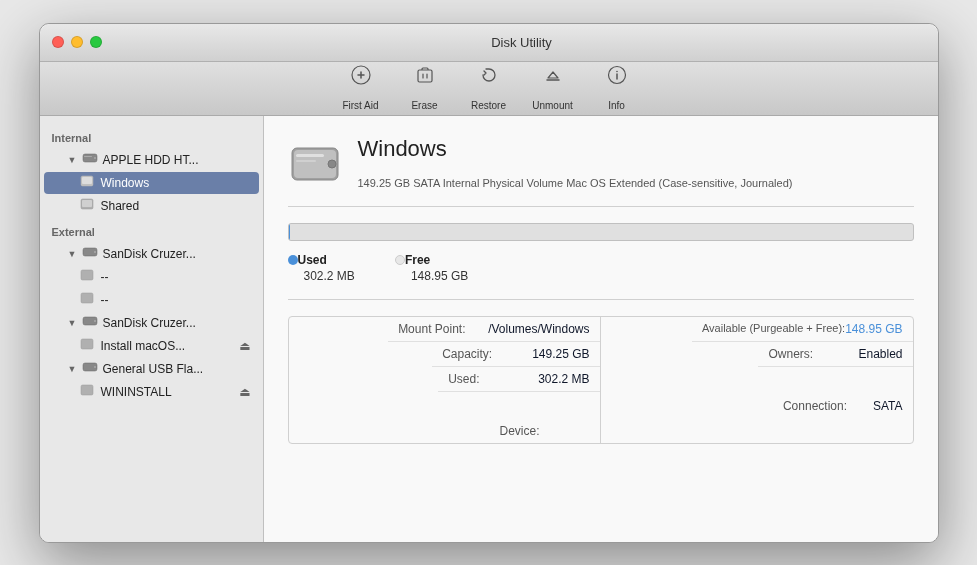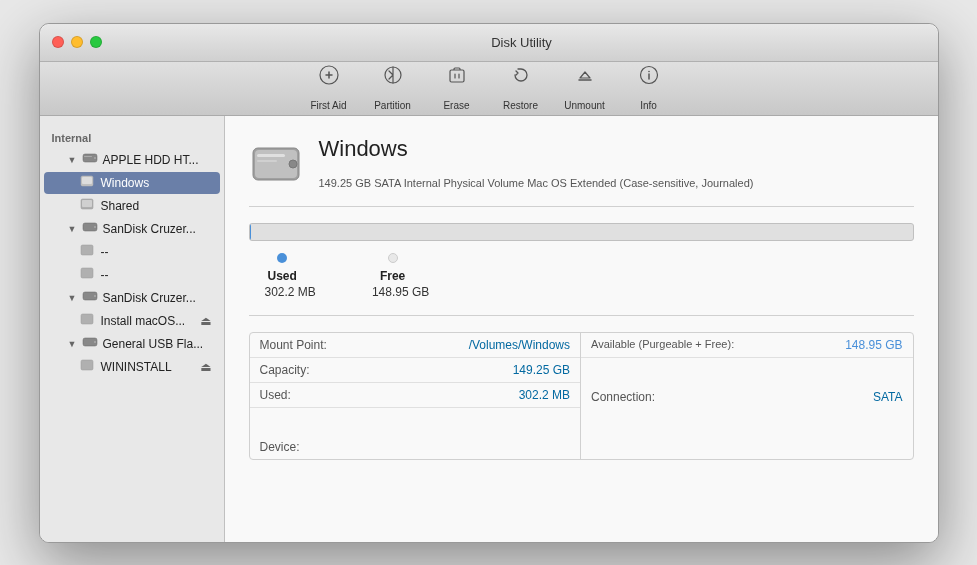--- a/index.html
+++ b/index.html
@@ -87,21 +87,21 @@
     .toolbar-btn .label {
       font-size: 10px;
       color: #333;
     }
     .content {
       display: flex;
       flex: 1;
       overflow: hidden;
     }
     .sidebar {
-      width: 185px;
+      width: 224px;
       background: #e8e8e8;
       border-right: 1px solid #c0c0c0;
       overflow-y: auto;
       flex-shrink: 0;
       padding-top: 8px;
     }
     .sidebar-section-label {
       font-size: 11px;
       font-weight: 600;
       color: #666;
@@ -200,22 +200,20 @@
       gap: 40px;
     }
     .legend-item {
       display: flex;
       flex-direction: column;
       gap: 2px;
     }
     .legend-dot-row {
       display: flex;
       align-items: center;
-      gap: 6px;
-      flex-direction: column;
     }
     .legend-dot {
       width: 10px;
       height: 10px;
       border-radius: 50%;
       flex-shrink: 0;
     }
     .legend-label {
       font-size: 12px;
       font-weight: 600;
@@ -230,40 +228,41 @@
       display: grid;
       grid-template-columns: 1fr 1fr;
       border: 1px solid #d0d0d0;
       border-radius: 4px;
       overflow: hidden;
       font-size: 12px;
     }
     .details-left, .details-right {
       display: flex;
       flex-direction: column;
+      align-items: flex-end;
     }
     .details-left {
       border-right: 1px solid #d0d0d0;
     }
     .detail-entry {
       display: flex;
       padding: 5px 10px;
       border-bottom: 1px solid #e0e0e0;
     }
     .detail-entry:last-child {
       border-bottom: none;
       margin-top: 27px;
     }
     .de-label {
       color: #555;
       min-width: 90px;
       font-size: 12px;
     }
     .de-value {
-      color: #0369a1;
+      color: #0f172a;
       text-align: right;
       flex: 1;
       font-size: 12px;
     }
     .de-value.right {
       text-align: right;
     }
     .dot-blue { background: #4a90d9; }
     .dot-gray { background: #c0c0c0; }
     .dot-light { background: #e8e8e8; border: 1px solid #ccc; }
@@ -287,29 +286,20 @@
     <button class="toolbar-btn">
       <span class="icon">
         <svg width="20" height="20" viewBox="0 0 20 20" fill="none">
           <circle cx="10" cy="10" r="9" stroke="#555" stroke-width="1.2" fill="none"></circle>
           <path d="M7 10h6M10 7v6" stroke="#555" stroke-width="1.5" stroke-linecap="round"></path>
         </svg>
       </span>
       <span class="label">First Aid</span>
     </button>
 
-    <button class="toolbar-btn">
-      <span class="icon">
-        <svg width="20" height="20" viewBox="0 0 20 20" fill="none">
-          <circle cx="10" cy="10" r="8" stroke="#555" stroke-width="1.2" fill="none"></circle>
-          <path d="M10 2v16M6 6l4 4-4 4" stroke="#555" stroke-width="1.2" stroke-linecap="round" stroke-linejoin="round"></path>
-        </svg>
-      </span>
-      <span class="label">Partition</span>
-    </button>
 
     <button class="toolbar-btn">
       <span class="icon">
         <svg width="20" height="20" viewBox="0 0 20 20" fill="none">
           <rect x="3" y="5" width="14" height="12" rx="1.5" stroke="#555" stroke-width="1.2" fill="none"></rect>
           <path d="M7 5V4a1 1 0 011-1h4a1 1 0 011 1v1" stroke="#555" stroke-width="1.2"></path>
           <line x1="8" y1="9" x2="8" y2="13" stroke="#555" stroke-width="1.2" stroke-linecap="round"></line>
           <line x1="12" y1="9" x2="12" y2="13" stroke="#555" stroke-width="1.2" stroke-linecap="round"></line>
         </svg>
       </span>
@@ -380,20 +370,21 @@
       <div class="sidebar-item indent2">
         <span class="disk-icon">
           <svg width="14" height="12" viewBox="0 0 14 12" fill="none">
             <rect x="1" y="1" width="12" height="10" rx="1.5" fill="#b0b0b0" stroke="#999" stroke-width="0.5"></rect>
             <rect x="2" y="2" width="10" height="7" rx="1" fill="#d0d0d0"></rect>
           </svg>
         </span>
         <span>Shared</span>
       </div>
 
+      <div class="sidebar-section-label">External</div>
 
       <div class="sidebar-item indent1">
         <span class="expand-arrow">▼</span>
         <span class="disk-icon">
           <svg width="16" height="12" viewBox="0 0 16 12" fill="none">
             <rect x="1" y="2" width="14" height="8" rx="2" fill="#888" stroke="#666" stroke-width="0.5"></rect>
             <circle cx="13" cy="6" r="1" fill="#aaa"></circle>
           </svg>
         </span>
         <span>SanDisk Cruzer...</span>
@@ -517,20 +508,24 @@
           <div class="detail-entry">
             <span class="de-label">Device:</span>
           </div>
         </div>
         <div class="details-right">
           <div class="detail-entry">
             <span class="de-label" style="font-size:11px;">Available (Purgeable + Free):</span>
             <span class="de-value right" style="color:#4a90d9;">148.95 GB</span>
           </div>
           <div class="detail-entry">
+            <span class="de-label">Owners:</span>
+            <span class="de-value right">Enabled</span>
+          </div>
+          <div class="detail-entry">
             <span class="de-label">Connection:</span>
             <span class="de-value right">SATA</span>
           </div>
         </div>
       </div>
     </div>
   </div>
 </div>
 
 </body></html>

